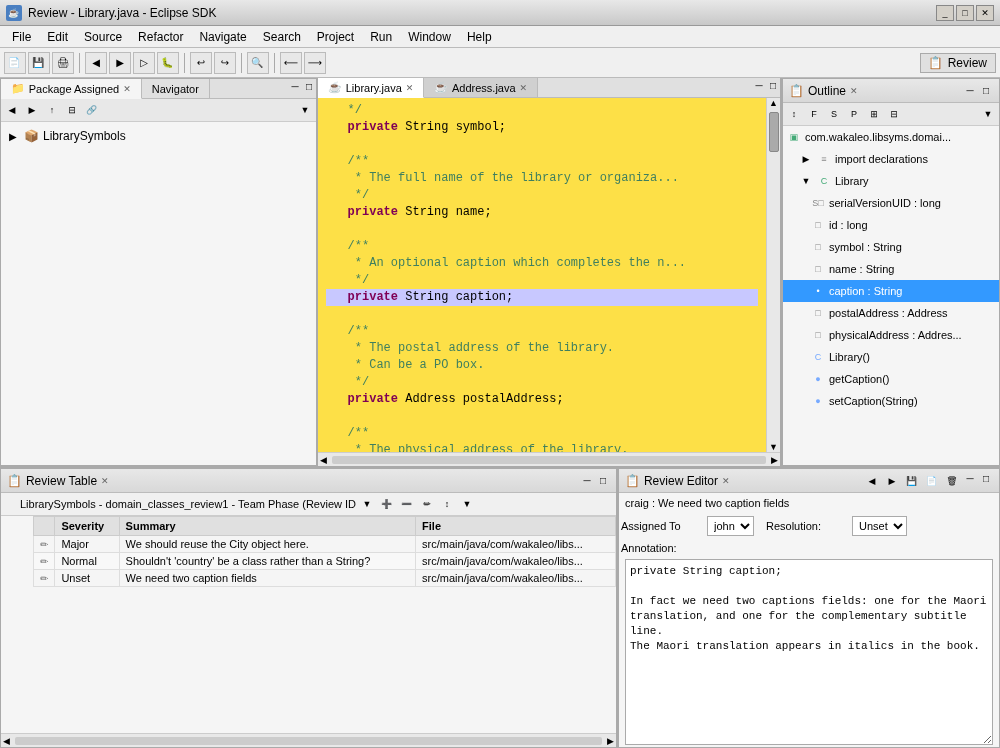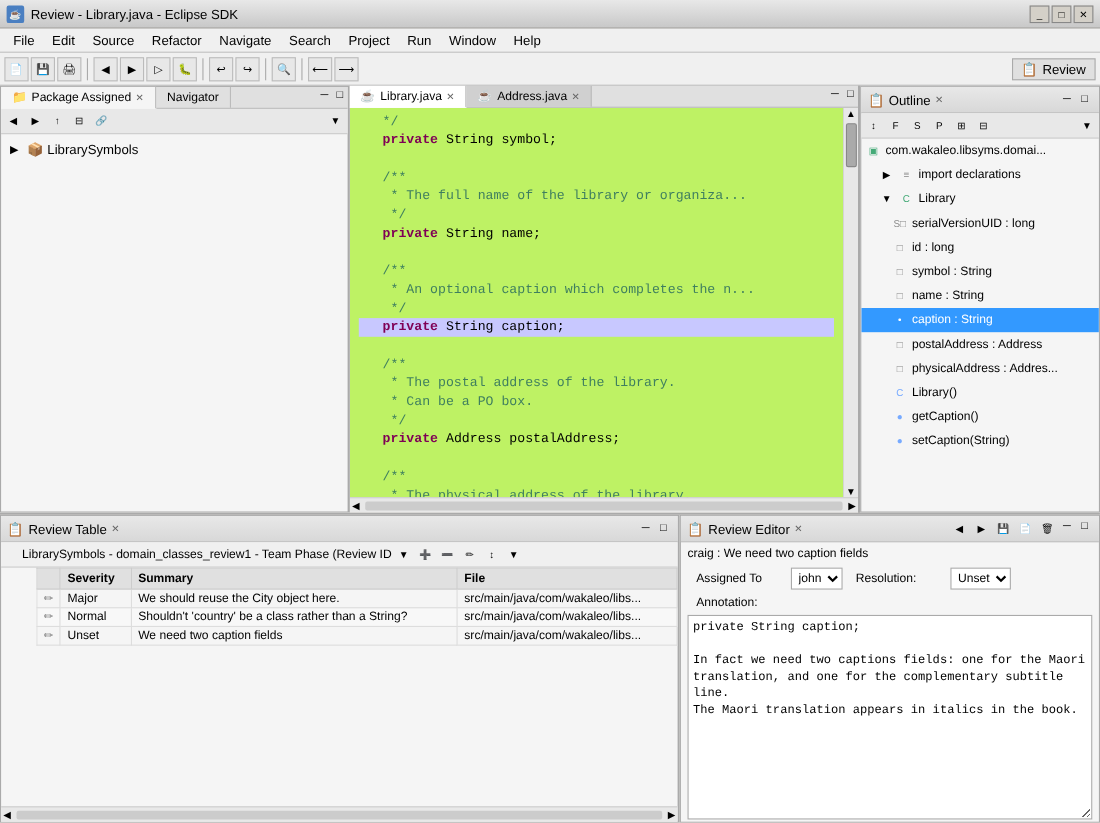--- a/index.html
+++ b/index.html
@@ -45,21 +45,21 @@
     .tree-item { padding: 2px 4px; display: flex; align-items: center; gap: 3px; cursor: pointer; }
     .tree-toggle { width: 12px; font-size: 10px; }
     .tree-icon { width: 16px; height: 16px; display: flex; align-items: center; justify-content: center; }
     .panel-content { flex: 1; overflow: auto; padding: 4px; }
 
     
     .editor-panel { flex: 1; border-right: 2px solid #aaa; display: flex; flex-direction: column; }
     .editor-tabs { display: flex; background: #e0e0e0; border-bottom: 1px solid #bbb; }
     .editor-tab { padding: 3px 10px; font-size: 11px; cursor: pointer; border-right: 1px solid #bbb; display: flex; align-items: center; gap: 4px; background: #d0d0d0; }
     .editor-tab.active { background: white; border-bottom: 1px solid white; margin-bottom: -1px; }
-    .editor-body { flex: 1; overflow: auto; background: #bef264; font-family: 'Courier New', monospace; font-size: 12px; display: flex; }
+    .editor-body { flex: 1; overflow: auto; background: #fde047; font-family: 'Courier New', monospace; font-size: 12px; display: flex; }
     .code-content { padding: 4px 8px; line-height: 17px; flex: 1; white-space: pre; }
     .keyword { color: #7f0055; font-weight: bold; }
     .comment { color: #3f7f5f; }
     .editor-scrollbar { width: 14px; background: #e8e8e8; border-left: 1px solid #ccc; display: flex; flex-direction: column; align-items: center; }
     .scroll-thumb { width: 10px; background: #aaa; border: 1px solid #888; border-radius: 2px; margin-top: 4px; height: 40px; }
     .editor-hscrollbar { height: 14px; background: #e8e8e8; border-top: 1px solid #ccc; display: flex; align-items: center; }
 
     
     .outline-panel { width: 218px; }
     .outline-tree { font-size: 11px; line-height: 20px; }
@@ -79,21 +79,21 @@
     .table-container { flex: 1; overflow: auto; margin-left: 32px; }
     table { width: 100%; border-collapse: collapse; font-size: 11px; }
     th { background: #e0e0e0; border: 1px solid #ccc; padding: 3px 6px; text-align: left; font-weight: bold; }
     td { border: 1px solid #ddd; padding: 2px 6px; vertical-align: middle; }
     tr:nth-child(even) { background: #f8f8f8; }
     .pencil-icon { color: #666; font-size: 10px; }
 
     
     .review-editor-header { background: linear-gradient(to bottom, #e8e8e8, #d8d8d8); border-bottom: 1px solid #bbb; padding: 2px 6px; display: flex; align-items: center; justify-content: space-between; height: 24px; }
     .re-title { font-size: 11px; padding: 4px 6px; }
-    .form-row { display: flex; align-items: center; padding: 3px 14px; gap: 6px; font-size: 11px; }
+    .form-row { display: flex; align-items: center; padding: 3px 2px; gap: 6px; font-size: 11px; }
     .form-label { min-width: 80px; }
     .form-select { border: 1px solid #aaa; padding: 1px 2px; font-size: 11px; height: 20px; background: white; }
     .annotation-area { flex: 1; margin: 2px 6px; border: 1px solid #aaa; background: white; font-family: 'Courier New', monospace; font-size: 11px; padding: 4px; overflow: auto; line-height: 15px; }
     .phase-tabs { display: flex; border-top: 1px solid #bbb; background: #e8e8e8; padding: 2px 4px; gap: 2px; }
     .phase-tab { padding: 3px 10px; font-size: 11px; cursor: pointer; background: #d8d8d8; border: 1px solid #aaa; }
     .phase-tab.active { background: #e8e8ff; border-bottom: 1px solid #e8e8ff; font-weight: bold; }
     .dropdown-arrow { font-size: 8px; }
 
     .close-x { font-size: 9px; color: #666; }
   </style>

